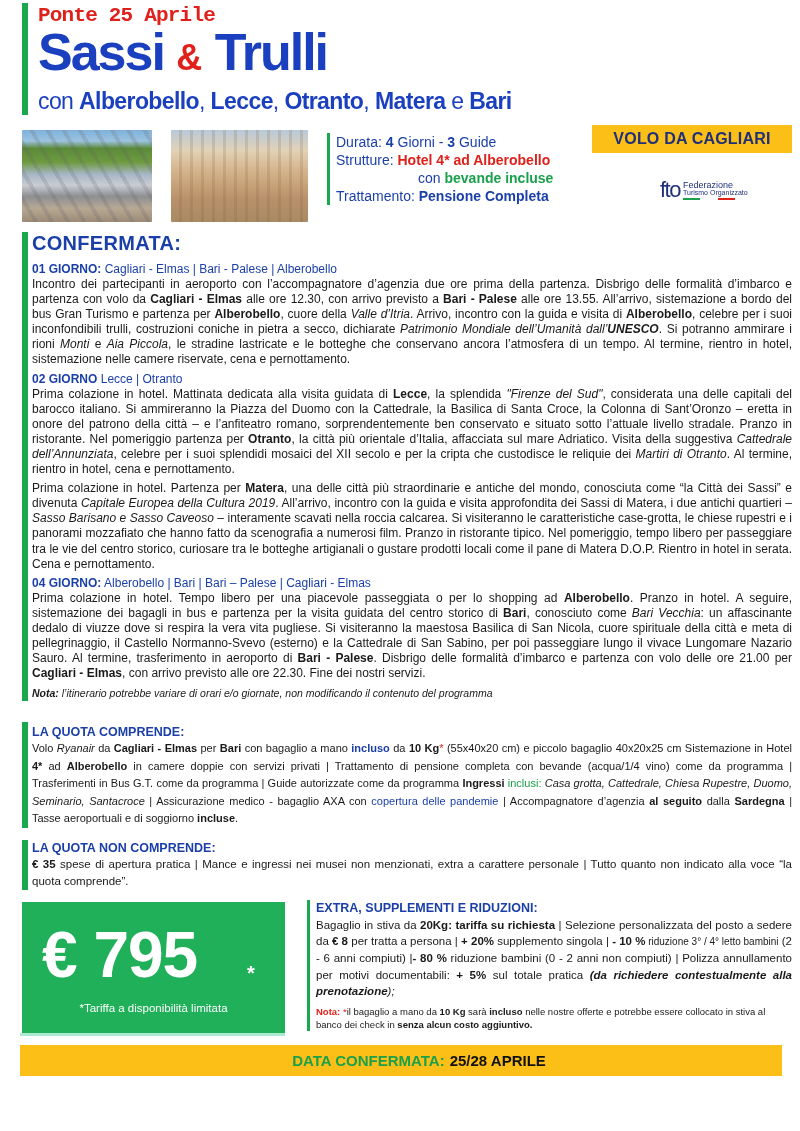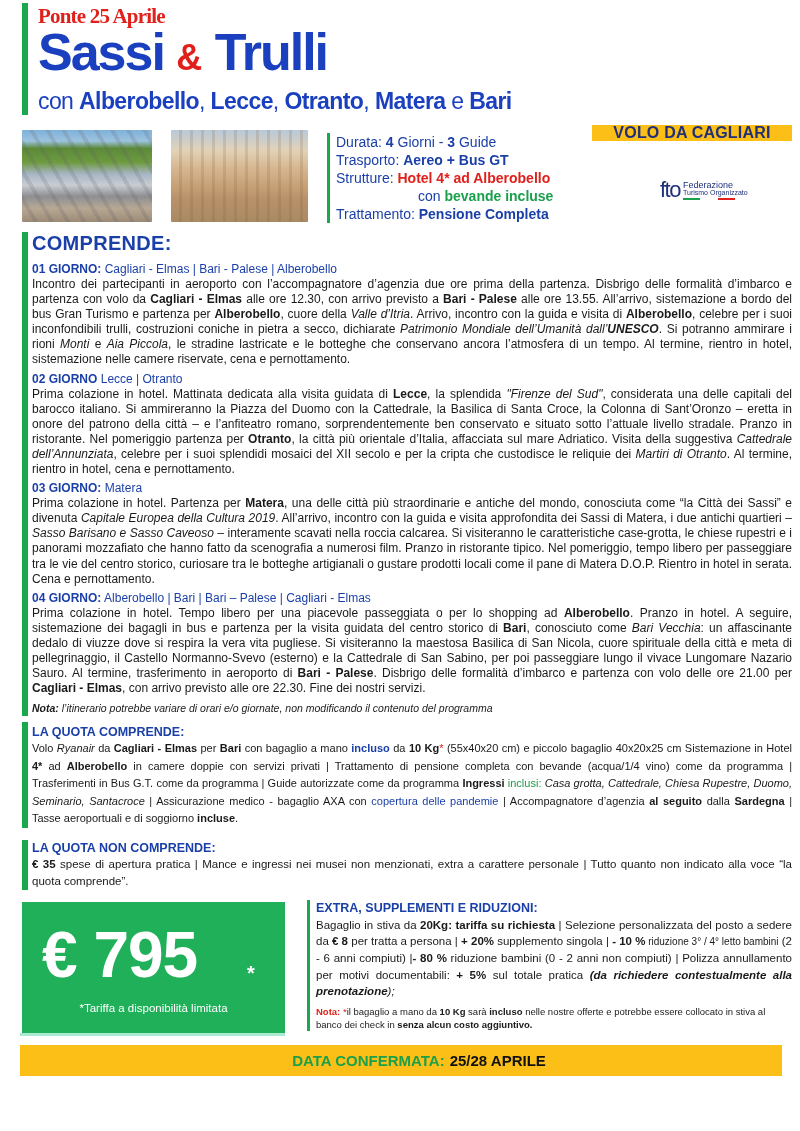--- a/index.html
+++ b/index.html
@@ -3,42 +3,42 @@
 <meta charset="utf-8">
 <style>
   * { margin: 0; padding: 0; box-sizing: border-box; }
   html, body { width: 800px; height: 1131px; background: #ffffff; overflow: hidden; }
   body { font-family: "Liberation Sans", sans-serif; color: #1a1a1a; position: relative; }
   b { font-weight: bold; }
   i { font-style: italic; }
 
   
   .header { position: absolute; left: 22px; top: 3px; width: 560px; height: 112px; border-left: 6px solid #1aa84f; padding-left: 10px; }
-  .subtitle-top { font-family: Liberation Serif, serif; font-weight: bold; color: #e0201b; font-size: 21px; letter-spacing: -0.8px; line-height: 22px; margin-top: 2px; }
+  .subtitle-top { font-family: Liberation Mono, monospace; font-weight: bold; color: #e0201b; font-size: 21px; letter-spacing: -0.8px; line-height: 22px; margin-top: 2px; }
   .main-title { font-weight: bold; color: #1a3fbf; font-size: 52px; letter-spacing: -2px; line-height: 50px; margin-top: 0px; }
   .main-title .amp { color: #e0201b; font-size: 36px; letter-spacing: 0; }
   .subline { color: #1a3fbf; font-size: 23px; letter-spacing: -0.6px; line-height: 28px; margin-top: 4px; }
   .subline b { font-weight: bold; }
 
   
   .photo { position: absolute; top: 130px; height: 92px; border-radius: 1px; overflow: hidden; }
   .photo1 { left: 22px; width: 130px; background: linear-gradient(180deg, #7fb1d9 0%, #9cc3e0 12%, #5c8a3a 20%, #6e9a3f 35%, #a7b6c6 48%, #c9cdd3 60%, #8d8f92 72%, #b7a894 85%, #9c8a76 100%); }
   .photo1::after { content: ""; position: absolute; inset: 0; background: repeating-linear-gradient(60deg, rgba(255,255,255,0.0) 0 10px, rgba(90,90,95,0.18) 10px 14px); }
   .photo2 { left: 171px; width: 137px; background: linear-gradient(180deg, #b8c9d9 0%, #e2d2b8 22%, #d8b993 40%, #c9a47a 58%, #b8916a 75%, #a98a62 100%); }
   .photo2::after { content: ""; position: absolute; inset: 0; background: repeating-linear-gradient(90deg, rgba(255,255,255,0.0) 0 8px, rgba(120,90,60,0.18) 8px 11px); }
 
   
   .info { position: absolute; left: 327px; top: 133px; border-left: 3px solid #1aa84f; padding-left: 6px; font-size: 14px; line-height: 18px; color: #1a3fa8; }
   .info .row { white-space: nowrap; }
   .info .val-blue { color: #1a3fa8; font-weight: bold; }
   .info .val-red { color: #e0201b; font-weight: bold; }
   .info .val-green { color: #1aa04b; font-weight: bold; }
   .info .indent { padding-left: 82px; }
 
-  .flight-badge { position: absolute; left: 592px; top: 125px; width: 200px; height: 16px; background: #fbbf17; color: #1f2f7a; font-weight: bold; font-size: 16px; display: flex; align-items: center; justify-content: center; letter-spacing: 0.2px; }
+  .flight-badge { position: absolute; left: 592px; top: 125px; width: 200px; height: 28px; background: #fbbf17; color: #1f2f7a; font-weight: bold; font-size: 16px; display: flex; align-items: center; justify-content: center; letter-spacing: 0.2px; }
 
   .fto-logo { position: absolute; left: 660px; top: 180px; display: flex; align-items: center; gap: 3px; }
   .fto-logo .fto { font-weight: normal; color: #1f2f7a; font-size: 22px; letter-spacing: -1.5px; line-height: 20px; }
   .fto-logo .fed { font-size: 7px; color: #1f2f7a; line-height: 8px; }
   .fto-logo .fed .big { font-size: 9px; }
   .fto-logo .flag { display: flex; height: 2px; width: 52px; margin-top: 1px; }
   .fto-logo .flag span { flex: 1; }
 
   
   .program { position: absolute; left: 22px; top: 232px; width: 770px; border-left: 6px solid #1aa84f; padding-left: 4px; }
@@ -98,24 +98,20 @@
 
 <div class="info">
   <div class="row">
     <span>Durata:</span>
     <b>4</b>
     <span>Giorni -</span>
     <b>3</b>
     <span>Guide</span>
   </div>
   <div class="row">
-    <span>Trasporto:</span>
-    <span class="val-blue">Aereo + Bus GT</span>
-  </div>
-  <div class="row">
     <span>Strutture:</span>
     <span class="val-red">Hotel 4* ad Alberobello</span>
   </div>
   <div class="row indent">
     <span>con</span>
     <span class="val-green">bevande incluse</span>
   </div>
   <div class="row">
     <span>Trattamento:</span>
     <span class="val-blue">Pensione Completa</span>
@@ -131,34 +127,33 @@
     <div>Turismo Organizzato</div>
     <div class="flag">
       <span style="background:#1aa04b"></span>
         <span style="background:#ffffff"></span>
         <span style="background:#e0201b"></span>
     </div>
   </div>
 </div>
 
 <div class="program">
-  <div class="prog-title">COMPRENDE:</div>
+  <div class="prog-title">CONFERMATA:</div>
 
   <div class="day">
     <div class="day-head"><b>01 GIORNO:</b> <span>Cagliari - Elmas | Bari - Palese | Alberobello</span></div>
     <div class="day-text"><span>Incontro dei partecipanti in aeroporto con l’accompagnatore d’agenzia due ore prima della partenza. Disbrigo delle formalità d’imbarco e partenza con volo da </span><span style="font-weight: bold;">Cagliari - Elmas</span><span> alle ore 12.30, con arrivo previsto a </span><span style="font-weight: bold;">Bari - Palese</span><span> alle ore 13.55. All’arrivo, sistemazione a bordo del bus Gran Turismo e partenza per </span><span style="font-weight: bold;">Alberobello</span><span>, cuore della </span><span style="font-style: italic;">Valle d’Itria</span><span>. Arrivo, incontro con la guida e visita di </span><span style="font-weight: bold;">Alberobello</span><span>, celebre per i suoi inconfondibili trulli, costruzioni coniche in pietra a secco, dichiarate </span><span style="font-style: italic;">Patrimonio Mondiale dell’Umanità dall’</span><span style="font-weight: bold; font-style: italic;">UNESCO</span><span>. Si potranno ammirare i rioni </span><span style="font-style: italic;">Monti</span><span> e </span><span style="font-style: italic;">Aia Piccola</span><span>, le stradine lastricate e le botteghe che conservano ancora l’atmosfera di un tempo. Al termine, rientro in hotel, sistemazione nelle camere riservate, cena e pernottamento.</span></div>
   </div>
 
   <div class="day">
     <div class="day-head"><b>02 GIORNO</b> <span>Lecce | Otranto</span></div>
     <div class="day-text"><span>Prima colazione in hotel. Mattinata dedicata alla visita guidata di </span><span style="font-weight: bold;">Lecce</span><span>, la splendida </span><span style="font-style: italic;">"Firenze del Sud"</span><span>, considerata una delle capitali del barocco italiano. Si ammireranno la Piazza del Duomo con la Cattedrale, la Basilica di Santa Croce, la Colonna di Sant’Oronzo – eretta in onore del patrono della città – e l’anfiteatro romano, sorprendentemente ben conservato e situato sotto l’attuale livello stradale. Pranzo in ristorante. Nel pomeriggio partenza per </span><span style="font-weight: bold;">Otranto</span><span>, la città più orientale d’Italia, affacciata sul mare Adriatico. Visita della suggestiva </span><span style="font-style: italic;">Cattedrale dell’Annunziata</span><span>, celebre per i suoi splendidi mosaici del XII secolo e per la cripta che custodisce le reliquie dei </span><span style="font-style: italic;">Martiri di Otranto</span><span>. Al termine, rientro in hotel, cena e pernottamento.</span></div>
   </div>
 
   <div class="day">
-    <div class="day-head"><b>03 GIORNO:</b> <span>Matera</span></div>
     <div class="day-text"><span>Prima colazione in hotel. Partenza per </span><span style="font-weight: bold;">Matera</span><span>, una delle città più straordinarie e antiche del mondo, conosciuta come “la Città dei Sassi” e divenuta </span><span style="font-style: italic;">Capitale Europea della Cultura 2019</span><span>. All’arrivo, incontro con la guida e visita approfondita dei Sassi di Matera, i due antichi quartieri – </span><span style="font-style: italic;">Sasso Barisano e Sasso Caveoso</span><span> – interamente scavati nella roccia calcarea. Si visiteranno le caratteristiche case-grotta, le chiese rupestri e i panorami mozzafiato che hanno fatto da scenografia a numerosi film. Pranzo in ristorante tipico. Nel pomeriggio, tempo libero per passeggiare tra le vie del centro storico, curiosare tra le botteghe artigianali o gustare prodotti locali come il pane di Matera D.O.P. Rientro in hotel in serata. Cena e pernottamento.</span></div>
   </div>
 
   <div class="day">
     <div class="day-head"><b>04 GIORNO:</b> <span>Alberobello | Bari | Bari – Palese | Cagliari - Elmas</span></div>
     <div class="day-text"><span>Prima colazione in hotel. Tempo libero per una piacevole passeggiata o per lo shopping ad </span><span style="font-weight: bold;">Alberobello</span><span>. Pranzo in hotel. A seguire, sistemazione dei bagagli in bus e partenza per la visita guidata del centro storico di </span><span style="font-weight: bold;">Bari</span><span>, conosciuto come </span><span style="font-style: italic;">Bari Vecchia</span><span>: un affascinante dedalo di viuzze dove si respira la vera vita pugliese. Si visiteranno la maestosa Basilica di San Nicola, cuore spirituale della città e meta di pellegrinaggio, il Castello Normanno-Svevo (esterno) e la Cattedrale di San Sabino, per poi passeggiare lungo il vivace Lungomare Nazario Sauro. Al termine, trasferimento in aeroporto di </span><span style="font-weight: bold;">Bari - Palese</span><span>. Disbrigo delle formalità d’imbarco e partenza con volo delle ore 21.00 per </span><span style="font-weight: bold;">Cagliari - Elmas</span><span>, con arrivo previsto alle ore 22.30. Fine dei nostri servizi.</span></div>
   </div>
 
   <div class="note"><b>Nota:</b><i> l’itinerario potrebbe variare di orari e/o giornate, non modificando il contenuto del programma</i></div>
 </div>

